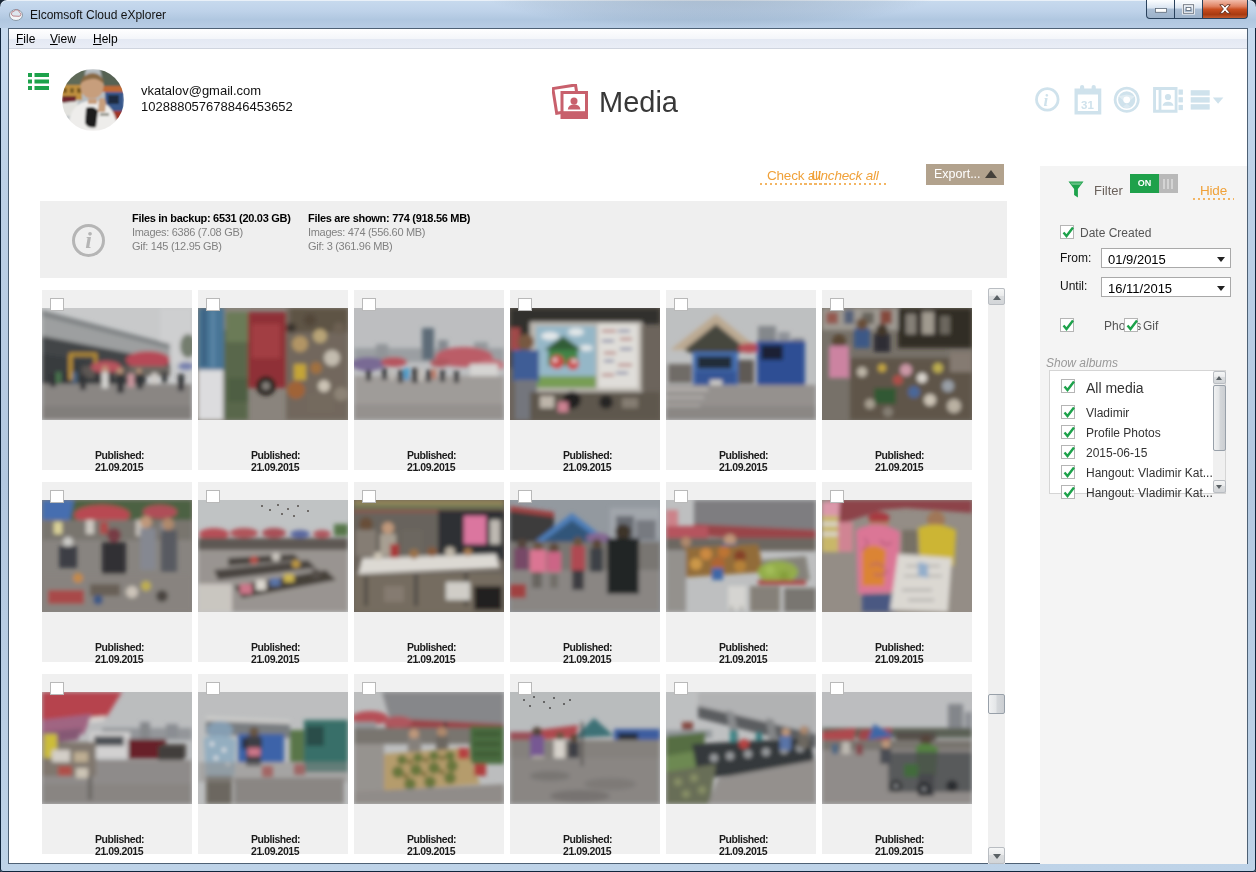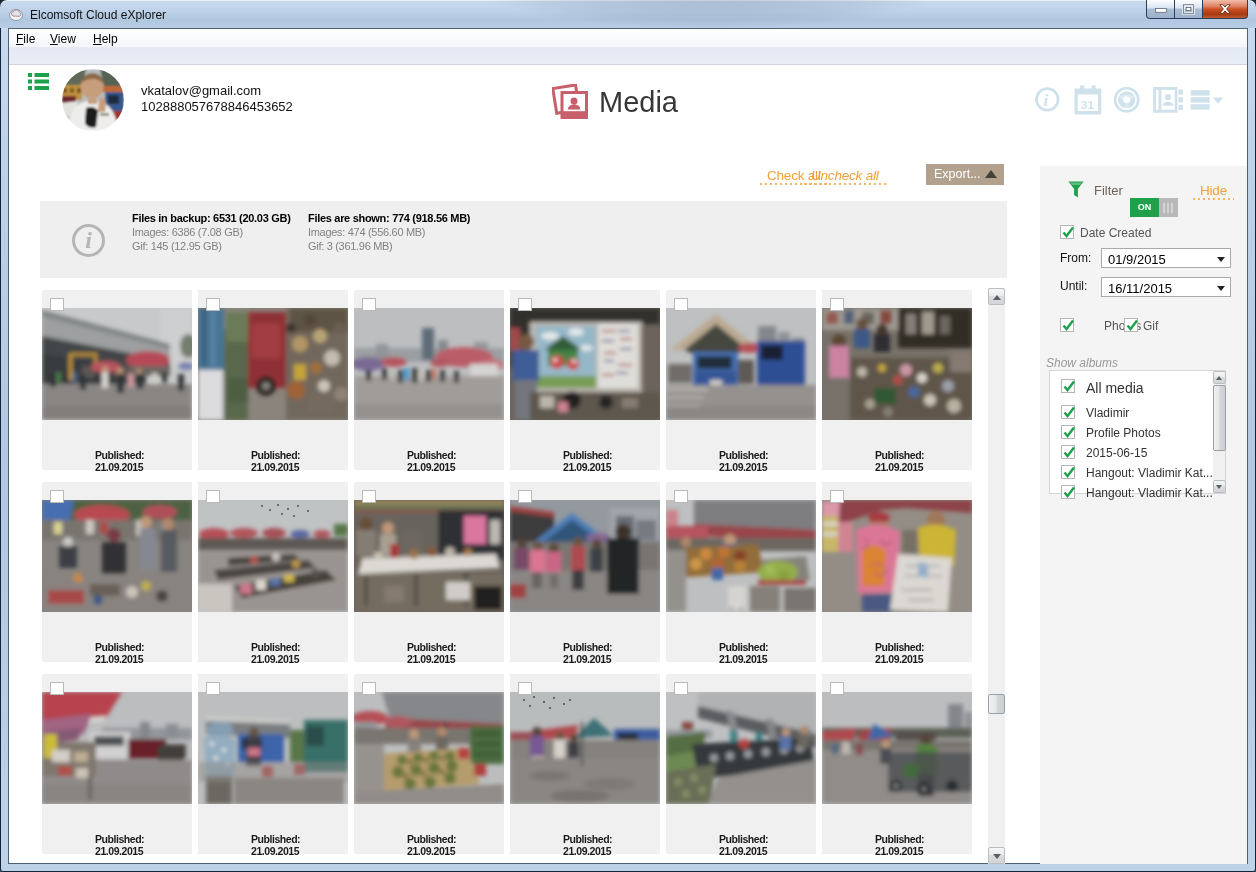--- a/index.html
+++ b/index.html
@@ -19,21 +19,21 @@
 #wbtns { position:absolute; left:1146px; top:0px; width:102px; height:20px; }
 .wb { position:absolute; top:0; height:19px; border:1px solid #29415c; border-top:none;
   background:linear-gradient(180deg,#fdfeff 0%,#d9e4f1 45%,#abbed4 50%,#9cb2ca 100%); }
 #wb-min { left:0; width:29px; border-radius:0 0 0 4px; }
 #wb-max { left:29px; width:28px; border-left:none; }
 #wb-close { left:57px; width:45px; border-left:none; border-radius:0 0 4px 0;
   background:linear-gradient(180deg,#f2bdab 0%,#e08363 35%,#c94e20 52%,#a83a10 80%,#c25c31 100%); }
 .wb .glyph { position:absolute; left:0; top:0; width:100%; height:100%; }
 #client { position:absolute; left:8px; top:28px; width:1240px; height:836px;
   background:#fff; border:1px solid #4e6175; }
-#menubar { position:absolute; left:0; top:0; width:1238px; height:36px;
+#menubar { position:absolute; left:0; top:0; width:1238px; height:20px;
   background:linear-gradient(180deg,#ffffff 0%,#f4f6fa 50%,#e4e9f3 51%,#e9edf6 100%);
   border-bottom:1px solid #cfd4de; font-size:12px; color:#000; }
 #menubar > span { position:absolute; top:3px; }
 #menubar .u { text-decoration:underline; }
 #hdr-listicon { position:absolute; left:19px; top:44px; width:21px; height:17px; }
 #avatar { position:absolute; left:53px; top:40px; width:62px; height:62px; border-radius:50%; overflow:hidden; }
 #acc1 { position:absolute; left:132px; top:54px; font-size:13px; color:#111; }
 #acc2 { position:absolute; left:132px; top:70px; font-size:13px; color:#111; }
 #mediaicon { position:absolute; left:543px; top:55px; width:36px; height:35px; }
 #mediatitle { position:absolute; left:590px; top:57px; font-size:29px; color:#383838; }
@@ -60,21 +60,21 @@
 .sb-v { position:absolute; background:#f0f0f0; }
 .sb-btn { position:absolute; left:0; width:17px; height:17px;
   background:linear-gradient(180deg,#f5f6f6,#eaebec 45%,#dadcde 50%,#d2d5d8); border:1px solid #b9bdc2; border-radius:2px; }
 .sb-thumb { position:absolute; left:0; width:17px;
   background:linear-gradient(90deg,#f0f1f2,#e4e6e8 45%,#d4d7da 55%,#cbced2); border:1px solid #98a0a9; border-radius:2px; }
 .arr { position:absolute; left:4px; width:0; height:0; border-left:4px solid transparent; border-right:4px solid transparent; }
 .arr.up { top:6px; border-bottom:5px solid #5a6165; }
 .arr.dn { top:6px; border-top:5px solid #5a6165; }
 #sidebar { position:absolute; left:1031px; top:137px; width:207px; height:698px; background:#f4f4f4; }
 .greencb { position:absolute; width:14px; height:14px; background:#fff; border:1px solid #b5b5b5; }
-#toggle { position:absolute; left:90px; top:32px; width:48px; height:19px; background:#b9b9b9; }
+#toggle { position:absolute; left:90px; top:8px; width:48px; height:19px; background:#b9b9b9; }
 #toggle .on { position:absolute; left:0; top:0; width:29px; height:19px; background:#1fa14b; color:#fff;
   font-size:9px; font-weight:bold; text-align:center; line-height:19px; }
 #toggle .bars { position:absolute; right:5px; top:5px; width:10px; height:10px;
   background-image:repeating-linear-gradient(90deg,#d4d4d4 0 2px,#b9b9b9 2px 4px); }
 .sb-label { position:absolute; font-size:12px; color:#555; }
 .dsel { position:absolute; left:61px; width:130px; height:20px; background:#fff; border:1px solid #a9a9a9;
   font-size:13px; color:#000; }
 .dsel .txt { position:absolute; left:6px; top:3px; }
 .dsel .tri { position:absolute; right:5px; top:8px; width:0; height:0;
   border-left:4.5px solid transparent; border-right:4.5px solid transparent; border-top:5px solid #222; }

